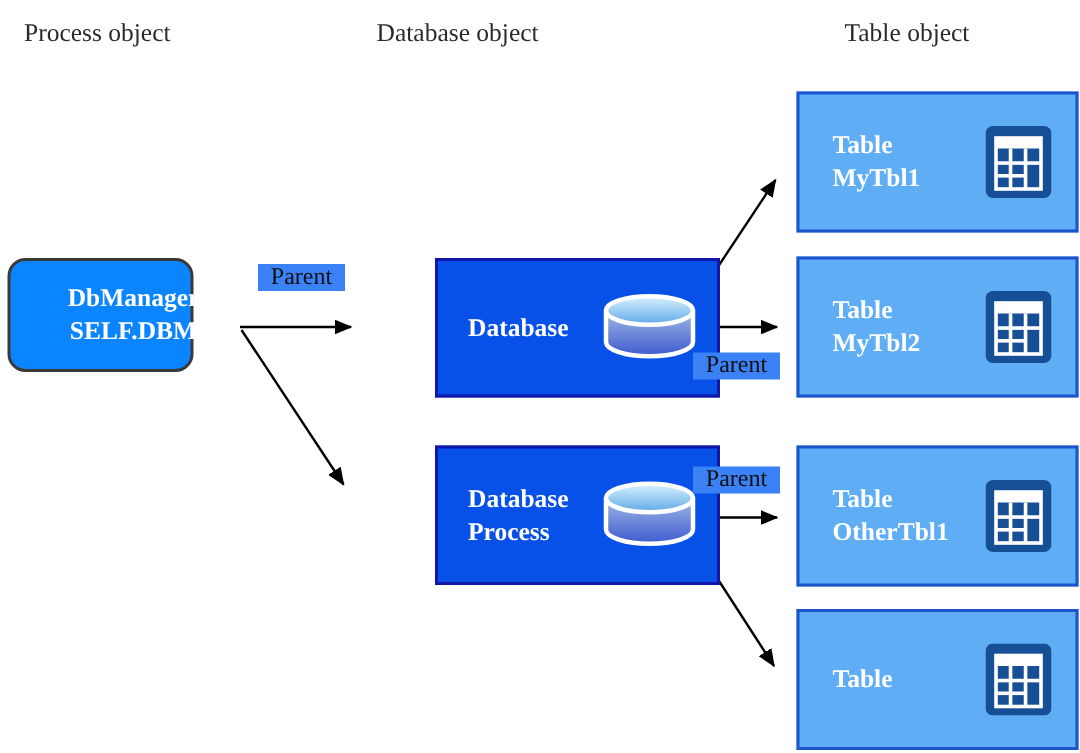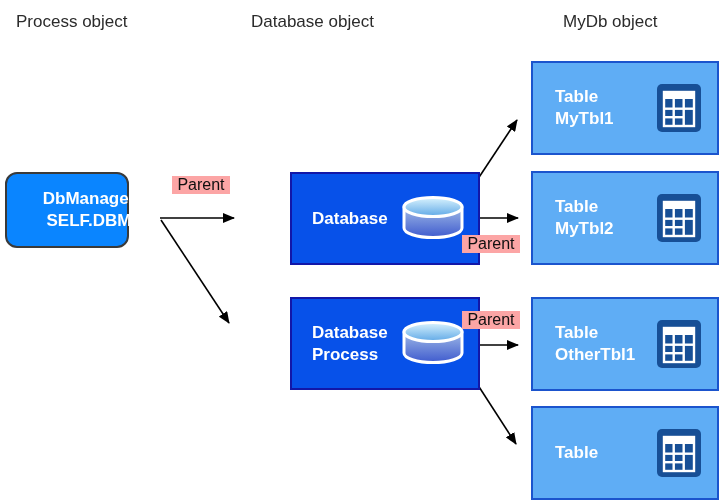--- a/index.html
+++ b/index.html
@@ -1,19 +1,19 @@
 <!DOCTYPE html>
 <html><head>
 <meta charset="utf-8">
 <style>
   * { margin:0; padding:0; box-sizing:border-box; }
   html,body { background:#ffffff; }
   .canvas {
     position:relative; width:720px; height:502px; background:#ffffff;
-    font-family:Liberation Sans, sans-serif; overflow:hidden;
+    font-family:Liberation Serif, serif; overflow:hidden;
   }
   .col-header {
     position:absolute; top:12px; font-size:17px; color:#2b2b2b; white-space:nowrap;
   }
   .node { position:absolute;padding-left:44px; }
   .node.proc {
     background:#0a85ff; border:2px solid #3a3a3a; border-radius:12px;
     display:flex; align-items:center; justify-content:center;
     box-shadow:0 0 0 0 transparent;
   }
@@ -24,21 +24,21 @@
   }
   .nlabel.center { text-align:center; }
   .node.db .nlabel, .node.tbl .nlabel {
     position:absolute; top:50%; transform:translateY(-50%); text-align:left;
   }
   .node.db  .nlabel { left:20px; }
   .node.tbl .nlabel { left:22px; }
   .icon-cyl  { position:absolute; left:108px; top:50%; transform:translateY(-50%); }
   .icon-tbl  { position:absolute; right:16px; top:50%; transform:translateY(-50%); }
   .edge-label {
-    position:absolute; font-size:16px; color:#0f0f0f; background:#fca5a5;
+    position:absolute; font-size:16px; color:#0f0f0f; background:#3b82f6;
     padding:0 2px; white-space:nowrap; text-align:center;
   }
   .arrows { position:absolute; left:0; top:0; pointer-events:none; }
   .defs-holder { position:absolute; width:0; height:0; overflow:hidden; }
 </style>
 </head>
 <body>
 
 <div class="canvas">
 
@@ -53,21 +53,21 @@
         <stop offset="1" stop-color="#3f5bce"></stop>
       </linearGradient>
       <marker id="arrowHead" viewBox="0 0 12 10" refX="11" refY="5" markerWidth="12" markerHeight="10" orient="auto" markerUnits="userSpaceOnUse">
         <path d="M0,0 L12,5 L0,10 Z" fill="#000000"></path>
       </marker>
     </defs>
   </svg>
 
   <div class="col-header" style="left:16px">Process object</div>
   <div class="col-header" style="left:251px">Database object</div>
-  <div class="col-header" style="left:563px">MyDb object</div>
+  <div class="col-header" style="left:563px">Table object</div>
 
   <svg class="arrows" width="720" height="502">
     <g stroke="#000000" stroke-width="1.6" fill="none">
       <path d="M160,218 L234,218" marker-end="url(#arrowHead)"></path>
       <path d="M161,220 L229,323" marker-end="url(#arrowHead)"></path>
       <path d="M440,218 L518,218" marker-end="url(#arrowHead)"></path>
       <path d="M452,218 L517,120" marker-end="url(#arrowHead)"></path>
       <path d="M440,345 L518,345" marker-end="url(#arrowHead)"></path>
       <path d="M452,345 L516,444" marker-end="url(#arrowHead)"></path>
     </g>

